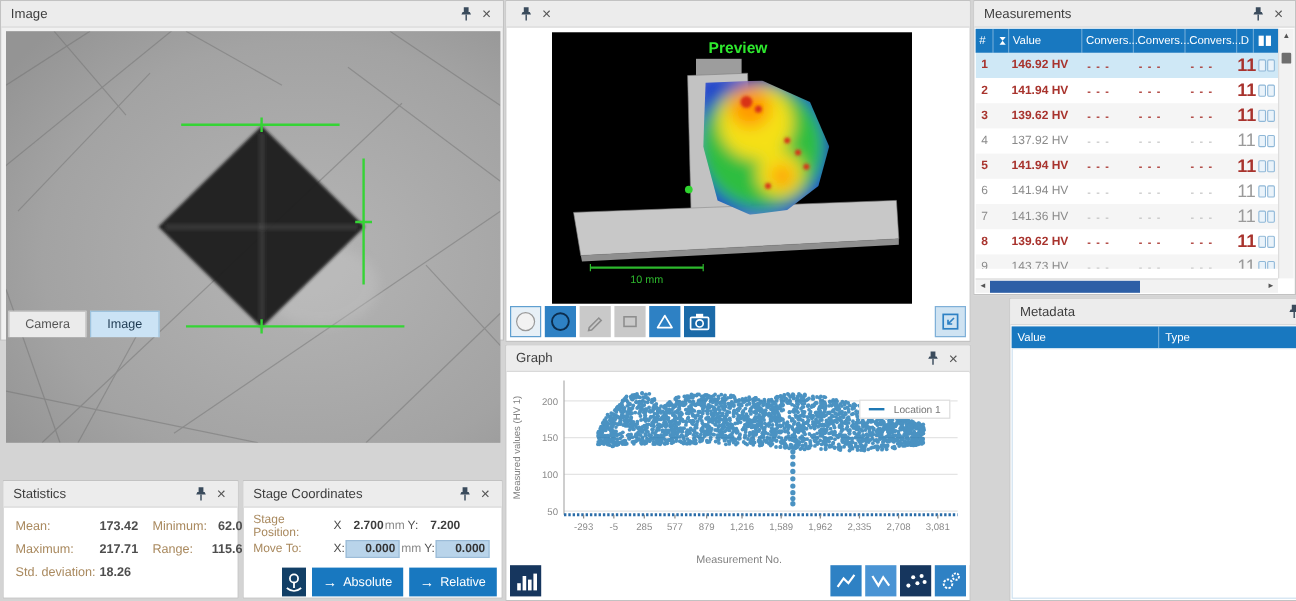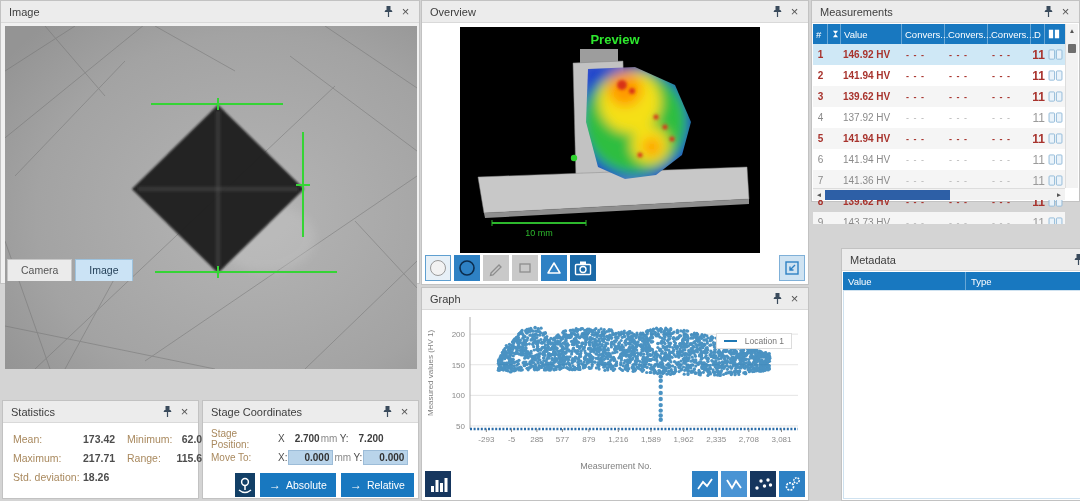--- a/index.html
+++ b/index.html
@@ -68,33 +68,33 @@
   .legend { position: absolute; right: 16px; top: 22px; background: #fff; border: 1px solid #dcdcdc; padding: 2px 7px; display: flex; align-items: center; gap: 8px; font-size: 8.5px; color: #777; }
   .legend .dash { width: 13px; height: 2px; background: #1e78b4; }
   .graph-toolbar { position: absolute; left: 3px; right: 3px; bottom: 3px; height: 26px; display: flex; gap: 3px; align-items: center; }
   .gbtn { width: 26px; height: 26px; display: flex; align-items: center; justify-content: center; cursor: pointer; }
   .gbtn.navy { background: #16365e; }
   .gbtn.blue { background: #2e81c4; }
   .gbtn.lblue{ background: #4a94d4; }
   .gbtn.right1 { margin-left: auto; }
 
   
-  #panel-meas { left: 811px; top: 0; width: 269px; height: 202px; }
+  #panel-meas { left: 811px; top: 0; width: 269px; height: 246px; }
   .mhead, .mrow { display: grid; grid-template-columns: 15px 13px 61px 43px 43px 43px 14px 21px; align-items: center; }
   .mhead { position: absolute; left: 1px; top: 23px; right: 14px; height: 20px; background: #1878c0; color: #fff; font-size: 9.5px; }
   .mhead > span { height: 100%; display: flex; align-items: center; padding-left: 3px; border-right: 1px solid rgba(255,255,255,.35); }
   .mbody { position: absolute; left: 1px; top: 43px; right: 14px; height: 180px; overflow: hidden; }
   .mrow { height: 21px; font-size: 10px; cursor: pointer; }
   .mrow:nth-child(odd) { background: #f5f5f5; }
   .mrow.selected { background: #cfe8f6; }
   .c-num { text-align: center; color: #8a8a8a; }
   .c-sp  {}
   .c-val { padding-left: 2px; color: #8a8a8a; white-space: nowrap; }
   .c-dash{ color: #b0b0b0; font-size: 9px; letter-spacing: 1px; padding-left: 4px; }
-  .c-d   { text-align: right; font-size: 12px; color: #9a9a9a; }
+  .c-d   { text-align: left; font-size: 15px; color: #9a9a9a; }
   .c-ic  { display: flex; justify-content: center; }
   .mrow.red .c-num, .mrow.red .c-val, .mrow.red .c-dash, .mrow.red .c-d { color: #a8332d; font-weight: bold; }
   .vscroll { position: absolute; top: 23px; bottom: 13px; right: 1px; width: 13px; background: #f2f2f2; border-left: 1px solid #ddd; }
   .varrow { height: 13px; display: flex; align-items: center; justify-content: center; font-size: 6.5px; color: #555; cursor: pointer; }
   .vthumb { position: absolute; left: 2px; right: 2px; top: 20px; height: 9px; background: #6e6e6e; border-radius: 1px; cursor: pointer; }
   .hscroll { position: absolute; left: 1px; right: 14px; bottom: 1px; height: 12px; background: #f2f2f2; border-top: 1px solid #ddd; display: flex; align-items: center; }
   .harrow { width: 12px; text-align: center; font-size: 6.5px; color: #555; cursor: pointer; }
   .htrack { flex: 1; position: relative; height: 10px; }
   .hthumb { position: absolute; left: 0; top: 0; height: 10px; width: 55%; background: #2d5fa6; cursor: pointer; }
 
@@ -240,21 +240,20 @@
       <span class="bluebtn">
         <span class="arr">→</span>
         <span>Relative</span>
       </span>
     </div>
   </div>
 </section>
 
 <section class="panel" id="panel-overview">
   <header class="titlebar">
-    <span class="title">Overview</span>
     <span class="tbtn">
       <svg width="9" height="13" viewBox="0 0 9 13">
           <path d="M2.5 1h4v4h-4z M1.5 5h6l1 2h-8z" fill="#3a4b5c"></path>
           <line x1="4.5" y1="7" x2="4.5" y2="12" stroke="#3a4b5c" stroke-width="1.2"></line>
         </svg>
     </span>
     <span class="tbtn closex">×</span>
   </header>
   <div class="overview-img">
     <svg width="300" height="226" viewBox="0 0 300 226">

